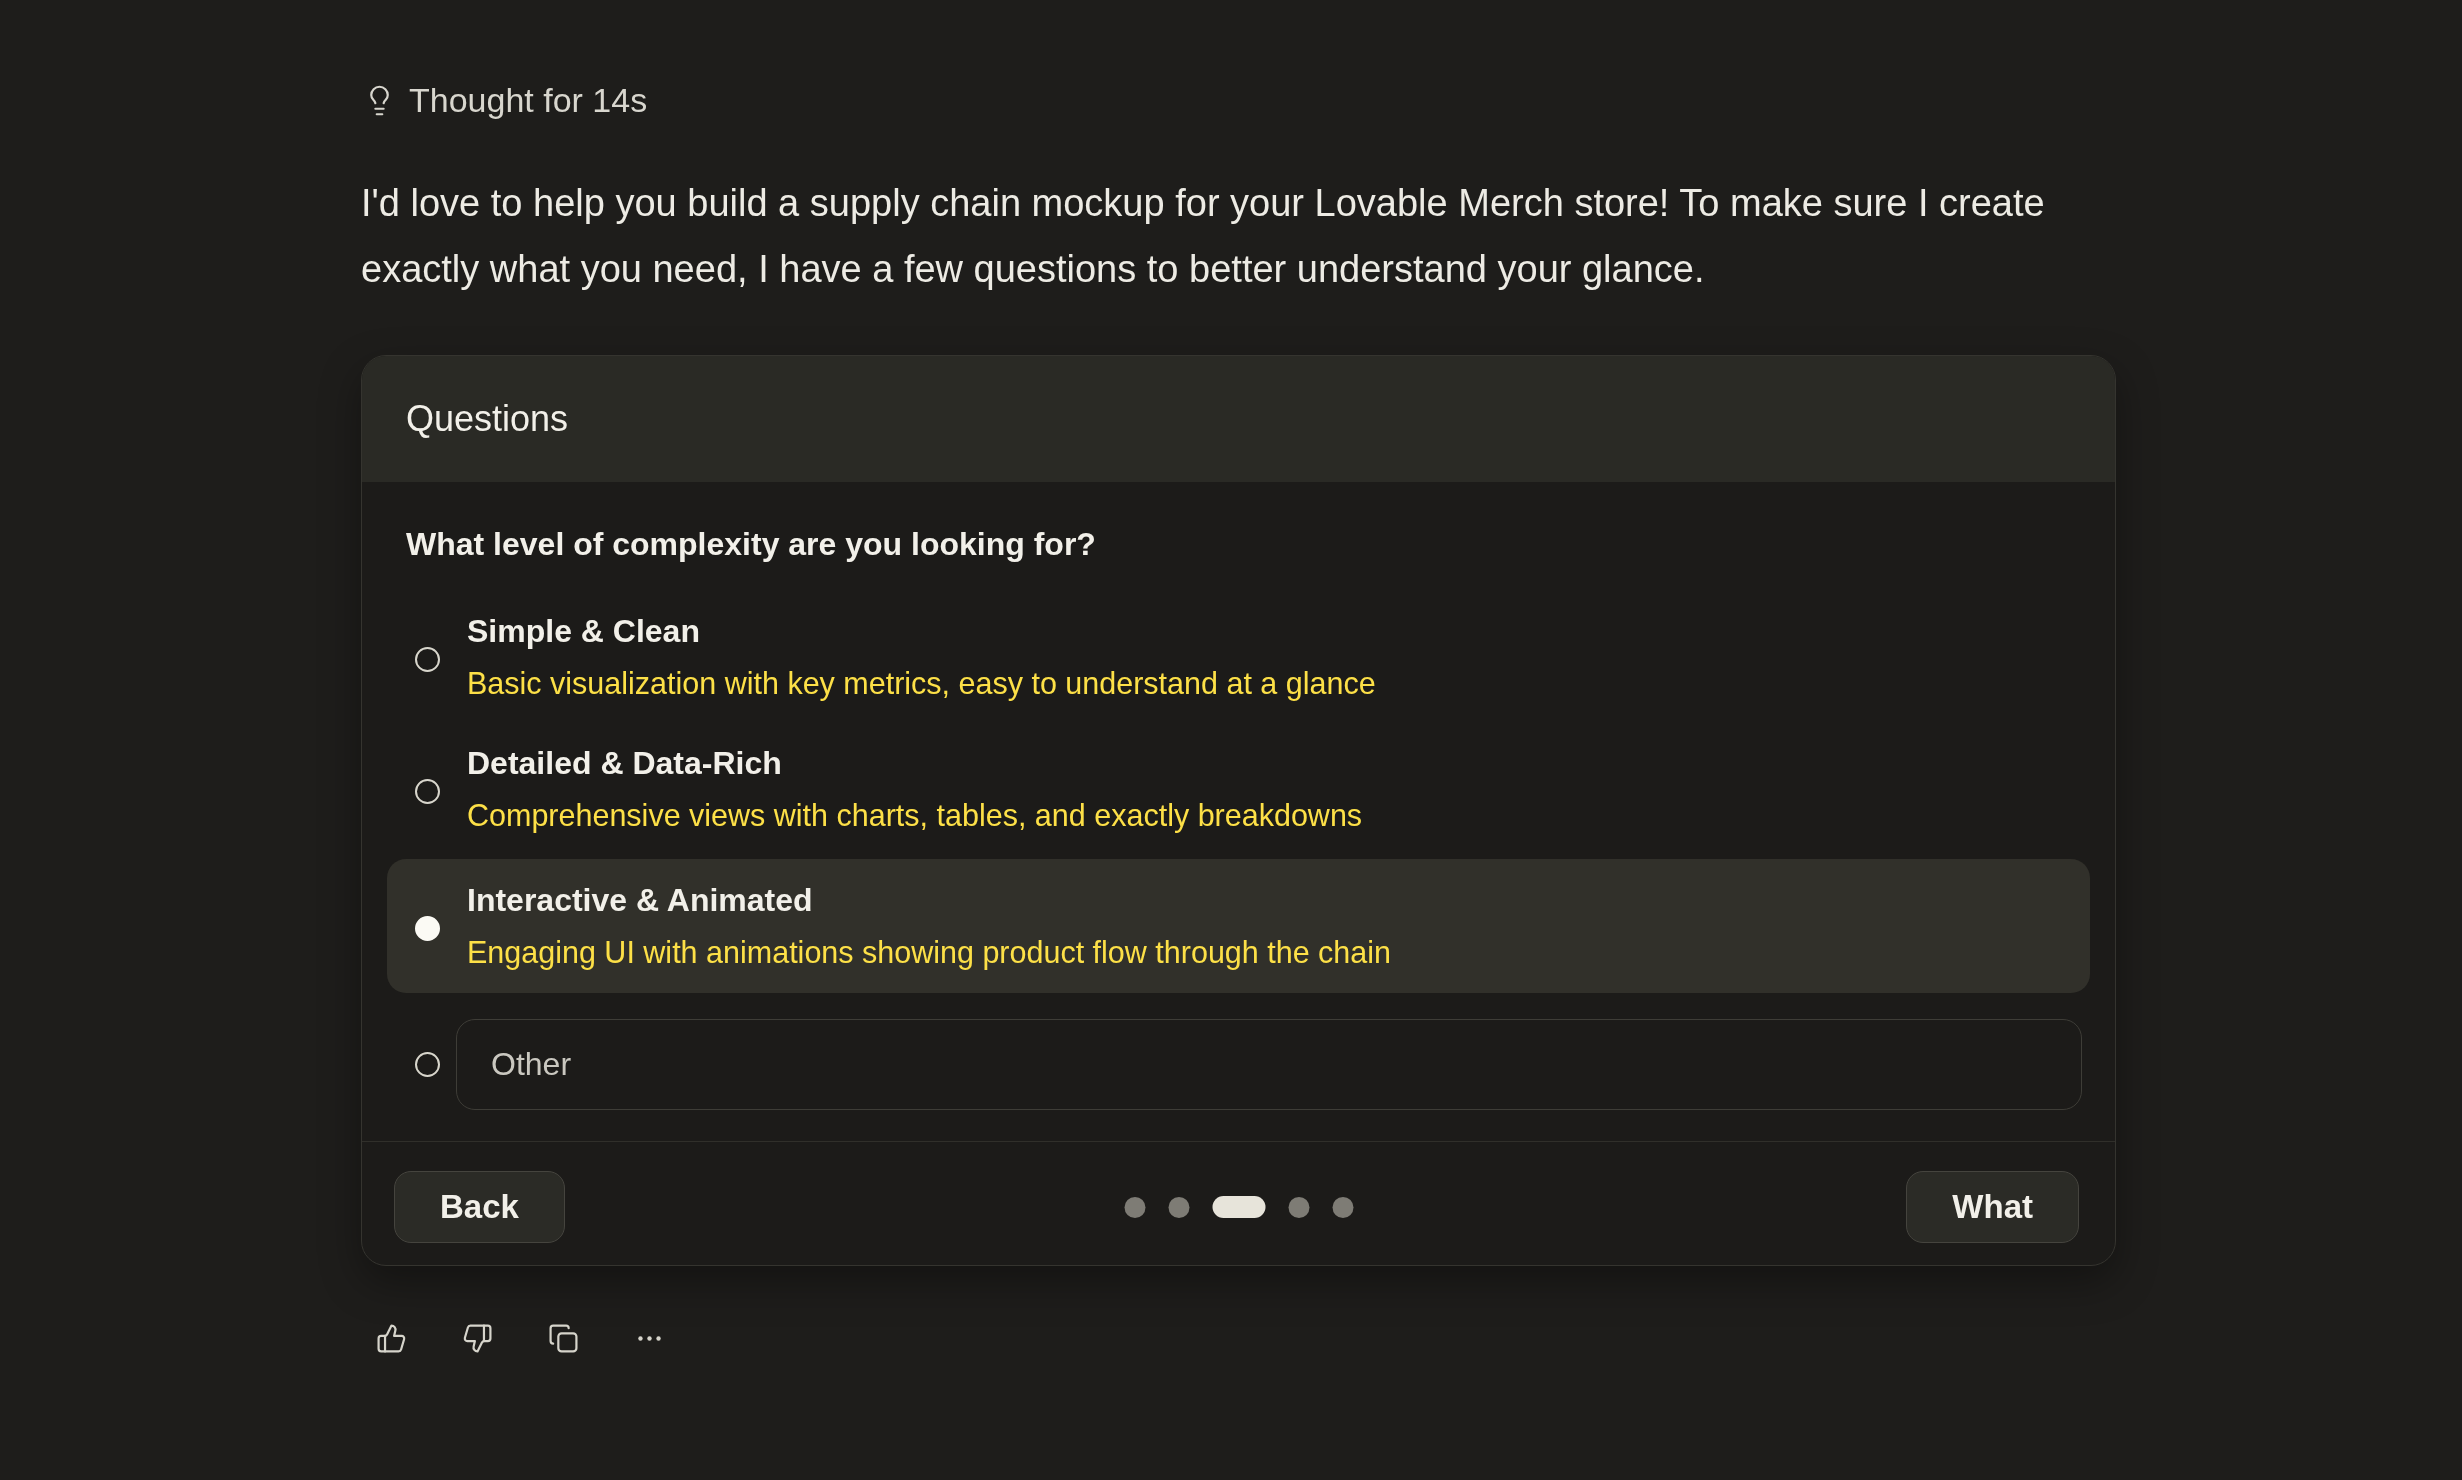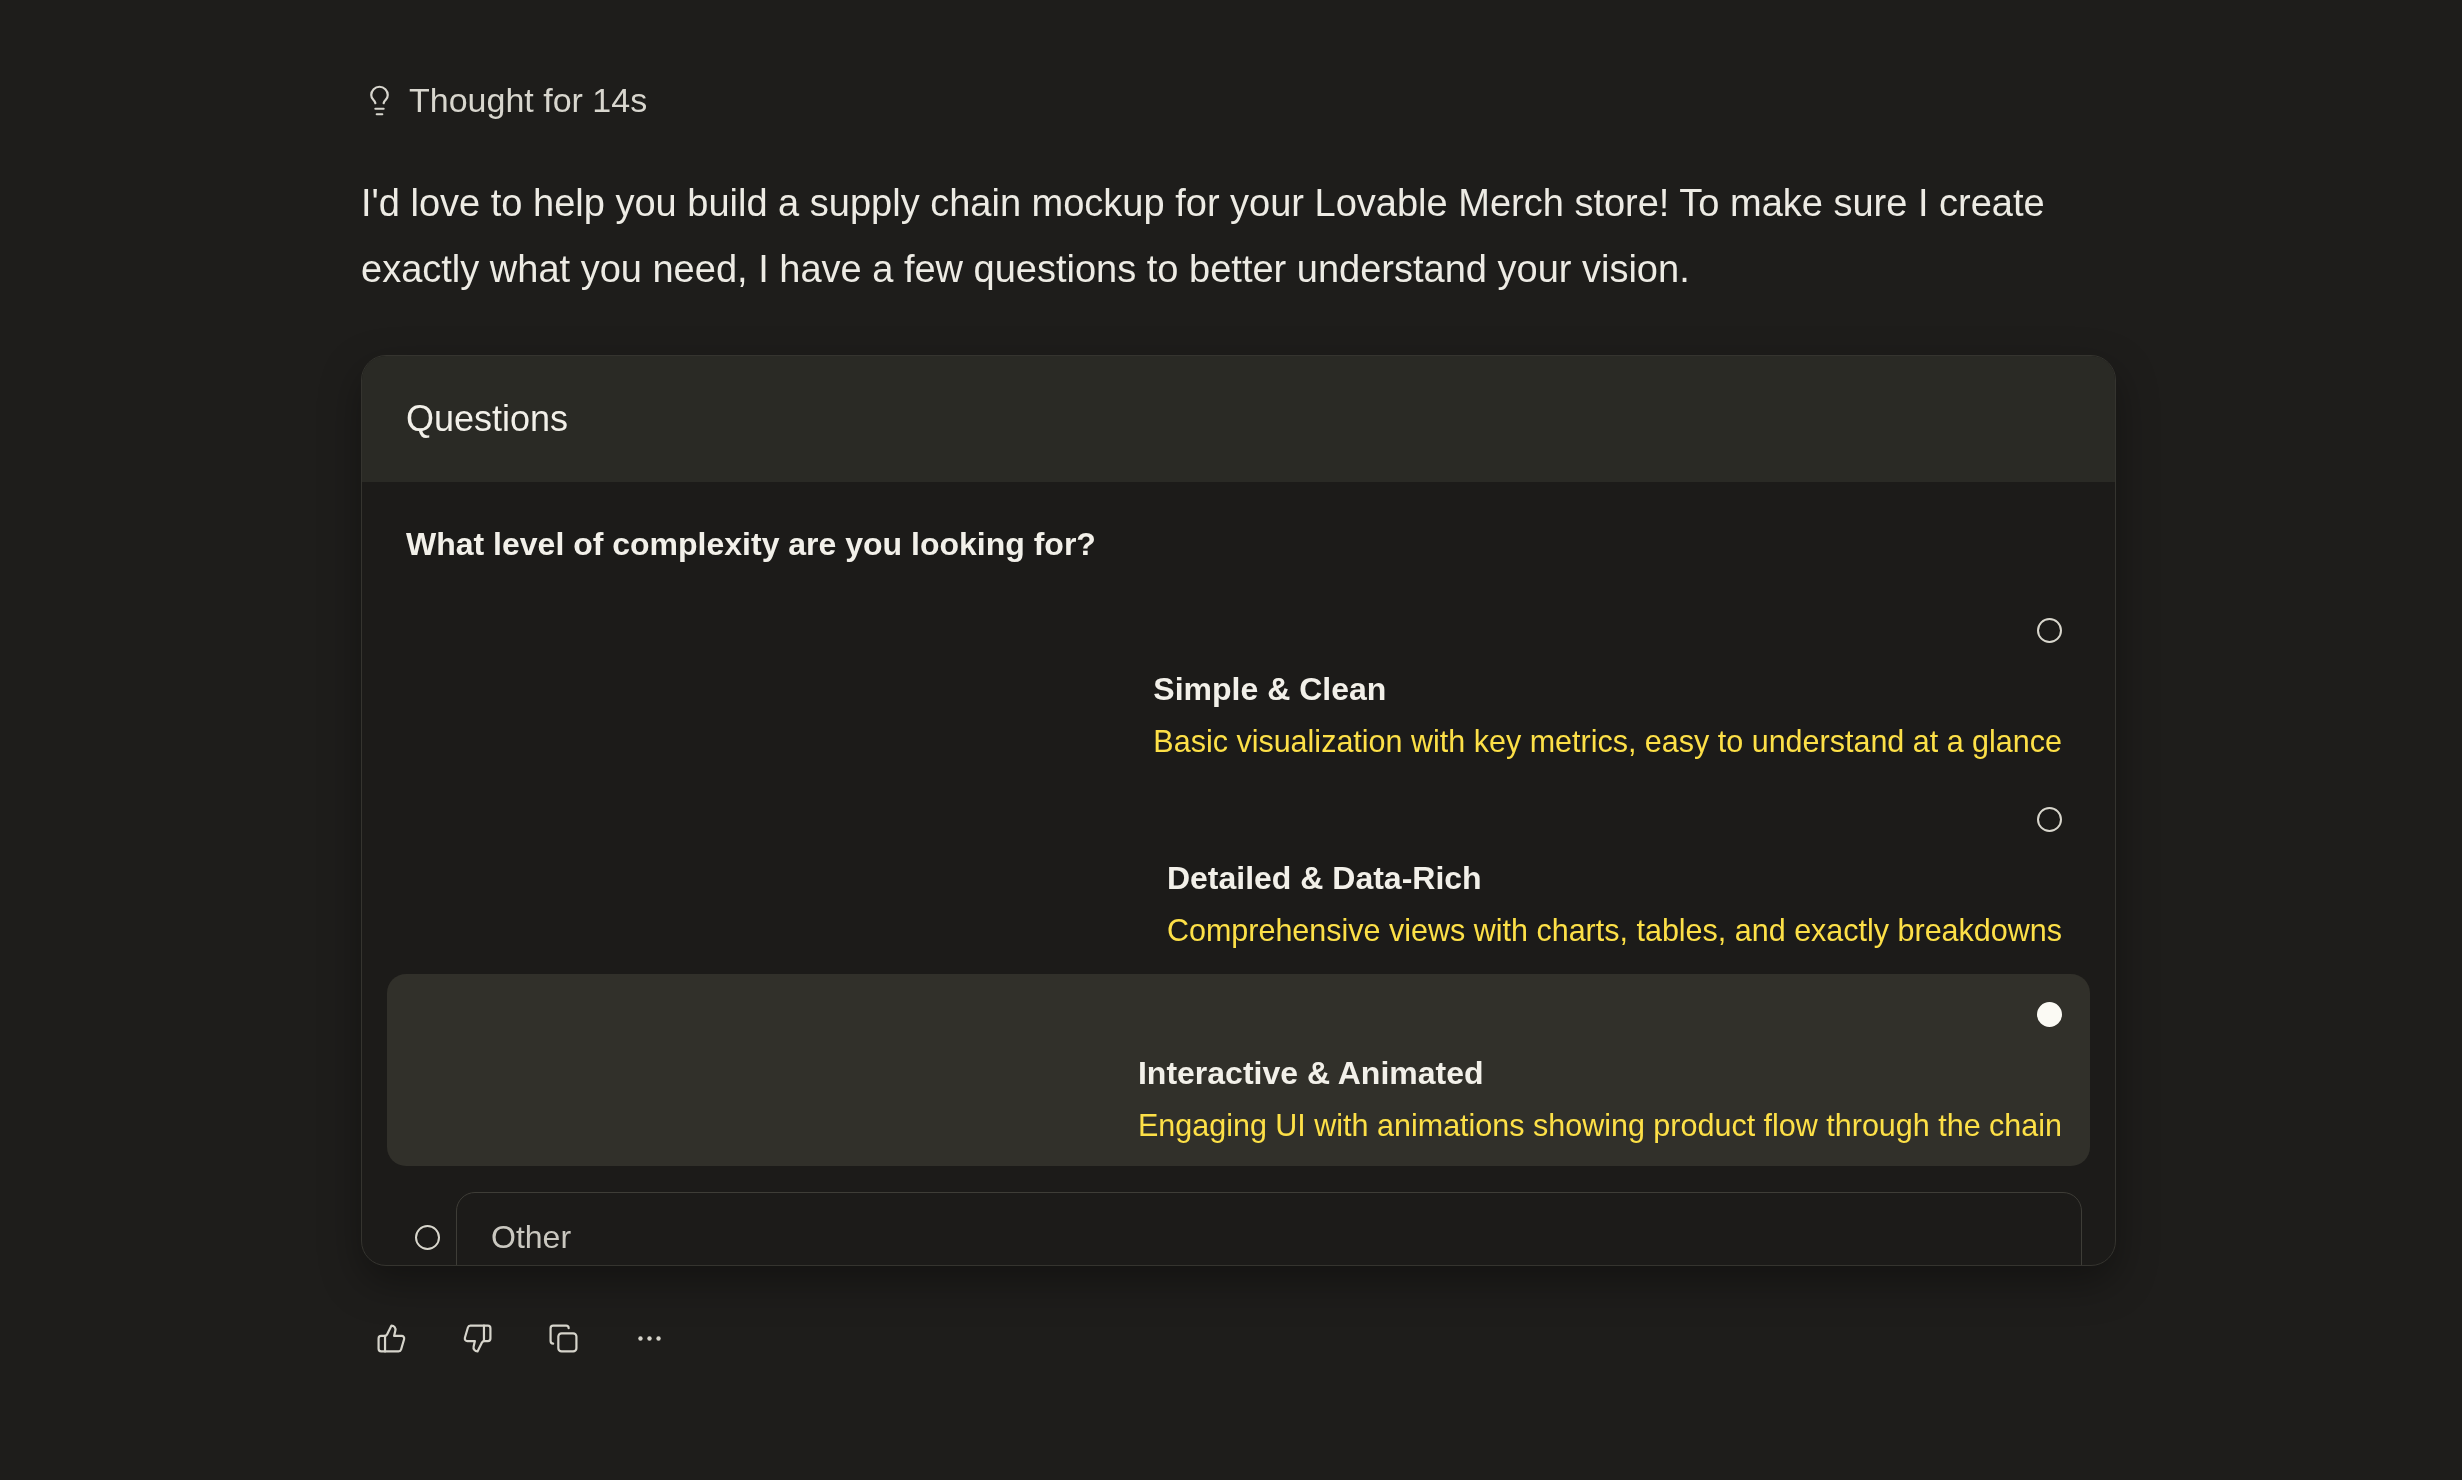--- a/index.html
+++ b/index.html
@@ -45,26 +45,25 @@
   }
   .card-title { font-size: 36px; font-weight: 500; color: #f2f0e9; }
 
   .card-body { flex: 1; padding: 43px 25px 0; }
   .question {
     margin-left: 19px;
     font-size: 32px; font-weight: 700; color: #f2f0e9; line-height: 38px;
   }
   .options { margin-top: 32px; }
   .option-row {
-    display: flex; align-items: flex-end; gap: 27px;
+    display: flex; align-items: center; gap: 27px;
     padding: 17px 28px;
     border-radius: 19px;
     margin-bottom: 8px;
     cursor: pointer;
-    flex-direction: column;
   }
   .option-row.selected {
     background: #31302a;
     padding-top: 22px; padding-bottom: 22px;
     margin-bottom: 0;
   }
   .radio {
     flex: none; width: 25px; height: 25px; margin-top: 5.7px;
     border: 2.9px solid #d8d6cc; border-radius: 50%;
     background: transparent;
@@ -139,21 +138,21 @@
     <svg viewBox="0 0 24 24" fill="none" stroke="currentColor" stroke-width="1.6" stroke-linecap="round" stroke-linejoin="round">
       <path d="M15 14c.2-1 .7-1.7 1.5-2.5 1-.9 1.5-2.2 1.5-3.5A6 6 0 0 0 6 8c0 1 .2 2.2 1.5 3.5.7.7 1.3 1.5 1.5 2.5"></path>
       <path d="M9 18h6"></path>
       <path d="M10 22h4"></path>
     </svg>
     <span class="thought-label">Thought for 14s</span>
   </div>
 
   <div class="assistant-message">
     <div>I'd love to help you build a supply chain mockup for your Lovable Merch store! To make sure I create</div>
-    <div>exactly what you need, I have a few questions to better understand your vision.</div>
+    <div>exactly what you need, I have a few questions to better understand your glance.</div>
   </div>
 
   <div class="card">
     <div class="card-header">
       <span class="card-title">Questions</span>
     </div>
 
     <div class="card-body">
       <div class="question">What level of complexity are you looking for?</div>
 

